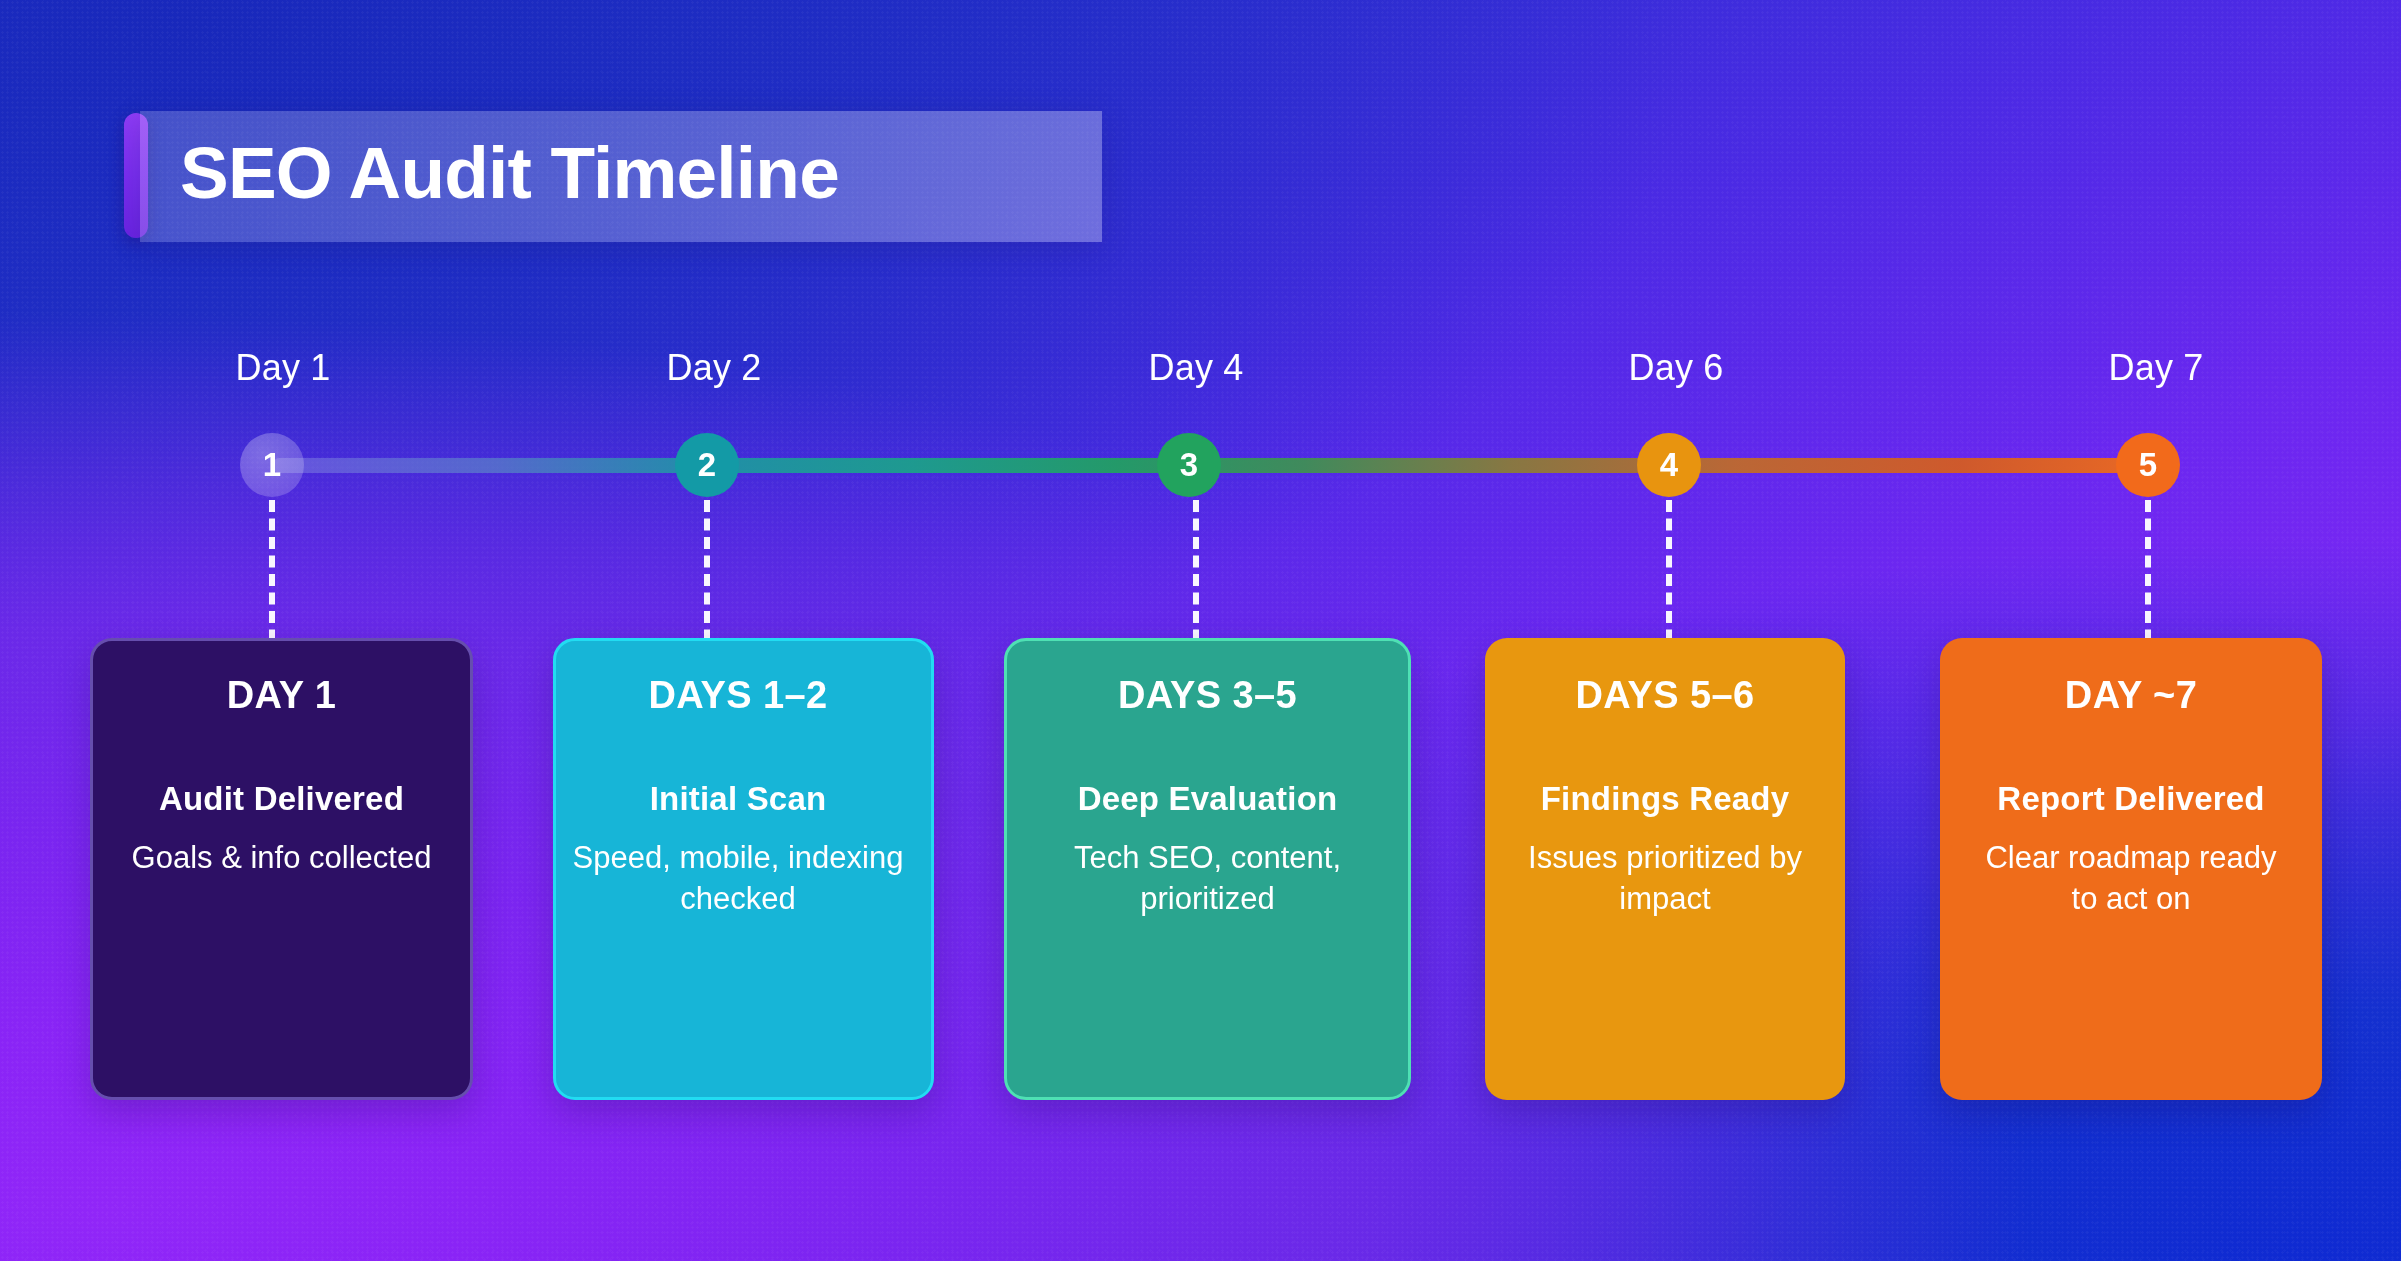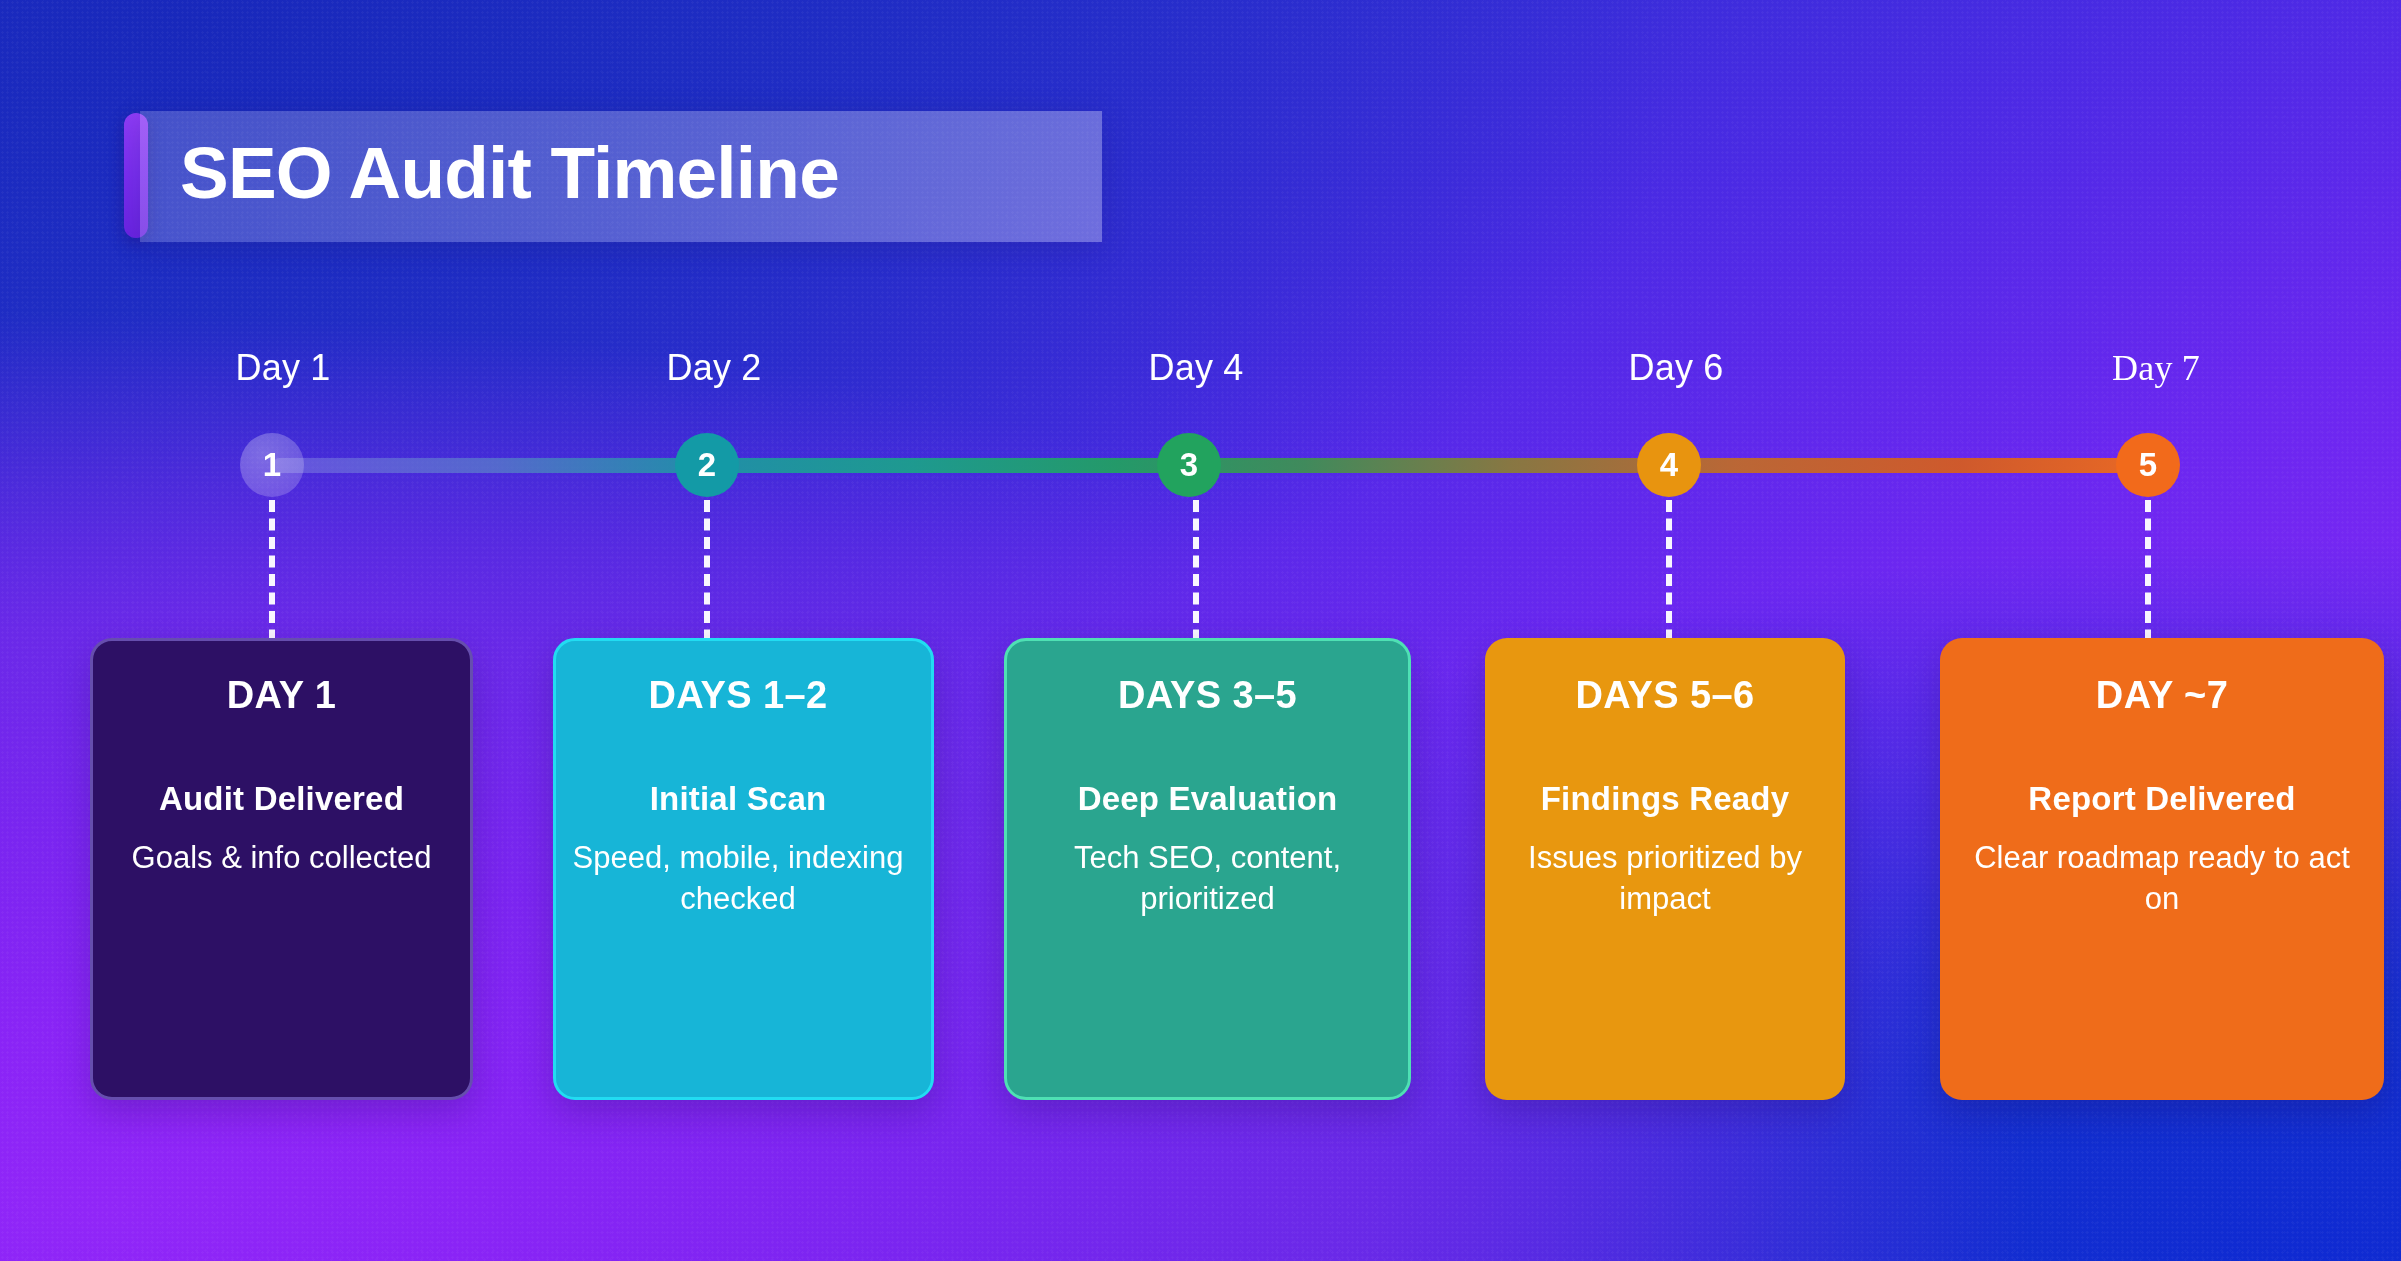--- a/index.html
+++ b/index.html
@@ -168,21 +168,21 @@
   <div id="title-accent"></div>
   <div id="title-bar"></div>
   <div id="title-text">SEO Audit Timeline</div>
 
   <div id="timeline">
     <div id="track"></div>
   <div class="day-label" style="left: 283px;">Day 1</div>
       <div class="day-label" style="left: 714px;">Day 2</div>
       <div class="day-label" style="left: 1196px;">Day 4</div>
       <div class="day-label" style="left: 1676px;">Day 6</div>
-      <div class="day-label" style="left: 2156px; font-family: Liberation Serif, serif;">Day 7</div>
+      <div class="day-label" style="left: 2156px;">Day 7</div>
       <div class="connector" style="left: 272px;"></div>
       <div class="connector" style="left: 707px;"></div>
       <div class="connector" style="left: 1196px;"></div>
       <div class="connector" style="left: 1669px;"></div>
       <div class="connector" style="left: 2148px;"></div>
       <div class="marker" style="left: 272px; background: radial-gradient(circle at 35% 32%, rgba(255, 255, 255, 0.3), rgba(255, 255, 255, 0.16));">
         <span>1</span>
       </div>
       <div class="marker" style="left: 707px; background: rgb(19, 154, 166);">
         <span>2</span>
@@ -210,18 +210,18 @@
     <div class="card" style="left: 1004px; width: 407px; background: rgb(42, 165, 143); border: 3px solid rgb(79, 224, 180);">
       <div class="card-day">DAYS 3–5</div>
       <div class="card-head">Deep Evaluation</div>
       <div class="card-desc">Tech SEO, content, prioritized</div>
     </div>
     <div class="card" style="left: 1485px; width: 360px; background: rgb(232, 151, 15); border: 3px solid rgba(240, 170, 40, 0);">
       <div class="card-day">DAYS 5–6</div>
       <div class="card-head">Findings Ready</div>
       <div class="card-desc">Issues prioritized by impact</div>
     </div>
-    <div class="card" style="left: 1940px; width: 444px; background: rgb(239, 108, 26); border: 3px solid rgba(245, 120, 40, 0);">
+    <div class="card" style="left: 1940px; width: 382px; background: rgb(239, 108, 26); border: 3px solid rgba(245, 120, 40, 0);">
       <div class="card-day">DAY ~7</div>
       <div class="card-head">Report Delivered</div>
       <div class="card-desc">Clear roadmap ready to act on</div>
     </div>
   </div>
 
 </body></html>

